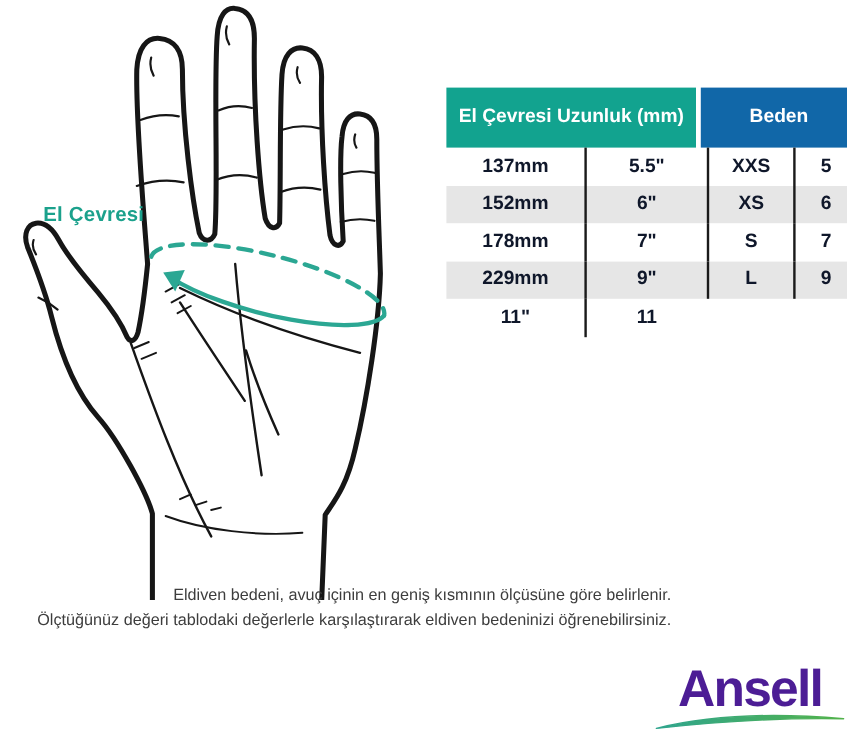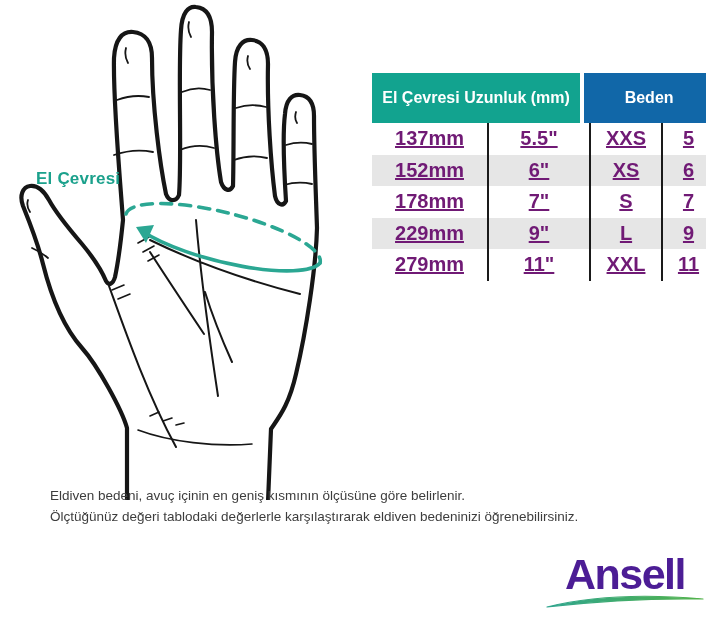--- a/index.html
+++ b/index.html
@@ -22,27 +22,27 @@
   }
   .th-circ{width:215px;background:#12A38F;margin-right:4px;}
   .th-size{width:134px;background:#1167A8;}
   .trow{
     display:grid;grid-template-columns:115px 102px 72px 53px;
     height:31.5px;align-items:stretch;
   }
   .trow:nth-child(even){background:#E6E6E6;}
   .td{
     display:flex;align-items:center;justify-content:center;
-    font-size:20px;font-weight:bold;color:#701a75;text-decoration:underline;
+    font-size:16px;font-weight:bold;color:#0f172a;
   }
   .td + .td{border-left:2px solid #1a1a1a;}
   
   .footer-note{
-    position:absolute;left:50px;top:486px;font-size:13.5px;line-height:20.5px;
-    color:#3d3d3d;white-space:nowrap;
+    position:absolute;left:31px;top:486px;font-size:13.5px;line-height:20.5px;
+    color:#3d3d3d;white-space:nowrap;text-align:right;
   }
   
   .logo{position:absolute;left:545px;top:552px;width:160px;height:64px;text-align:center;}
   .logo-text{
     font-size:43px;font-weight:bold;color:#4c1d95;letter-spacing:-1.5px;
     line-height:44px;display:block;
   }
   .logo-swoosh{display:block;margin-top:-2px;}
 </style>
 </head>
@@ -118,23 +118,21 @@
         <div class="td">S</div>
         <div class="td">7</div>
       </div>
       <div class="trow">
         <div class="td">229mm</div>
         <div class="td">9"</div>
         <div class="td">L</div>
         <div class="td">9</div>
       </div>
       <div class="trow">
-        <div class="td">279mm</div>
         <div class="td">11"</div>
-        <div class="td">XXL</div>
         <div class="td">11</div>
       </div>
     </div>
   </div>
 
   <div class="footer-note">
     <div>Eldiven bedeni, avuç içinin en geniş kısmının ölçüsüne göre belirlenir.</div>
     <div>Ölçtüğünüz değeri tablodaki değerlerle karşılaştırarak eldiven bedeninizi öğrenebilirsiniz.</div>
   </div>
 

